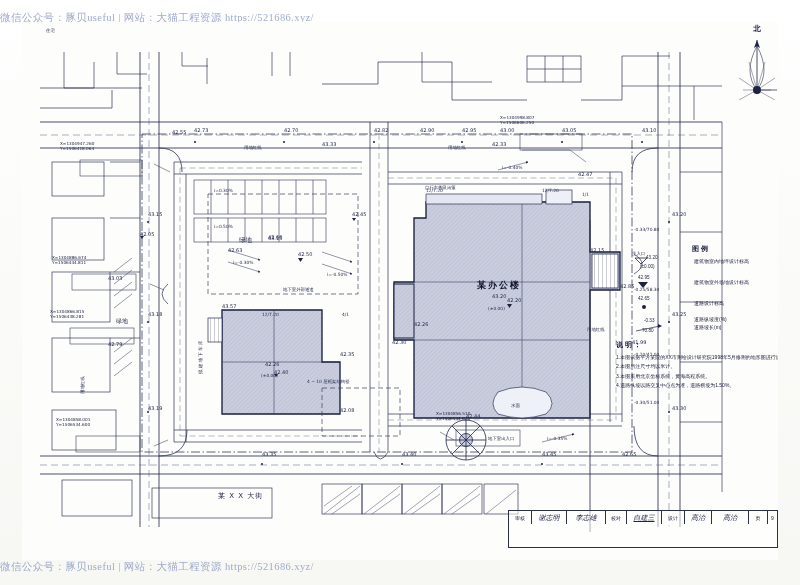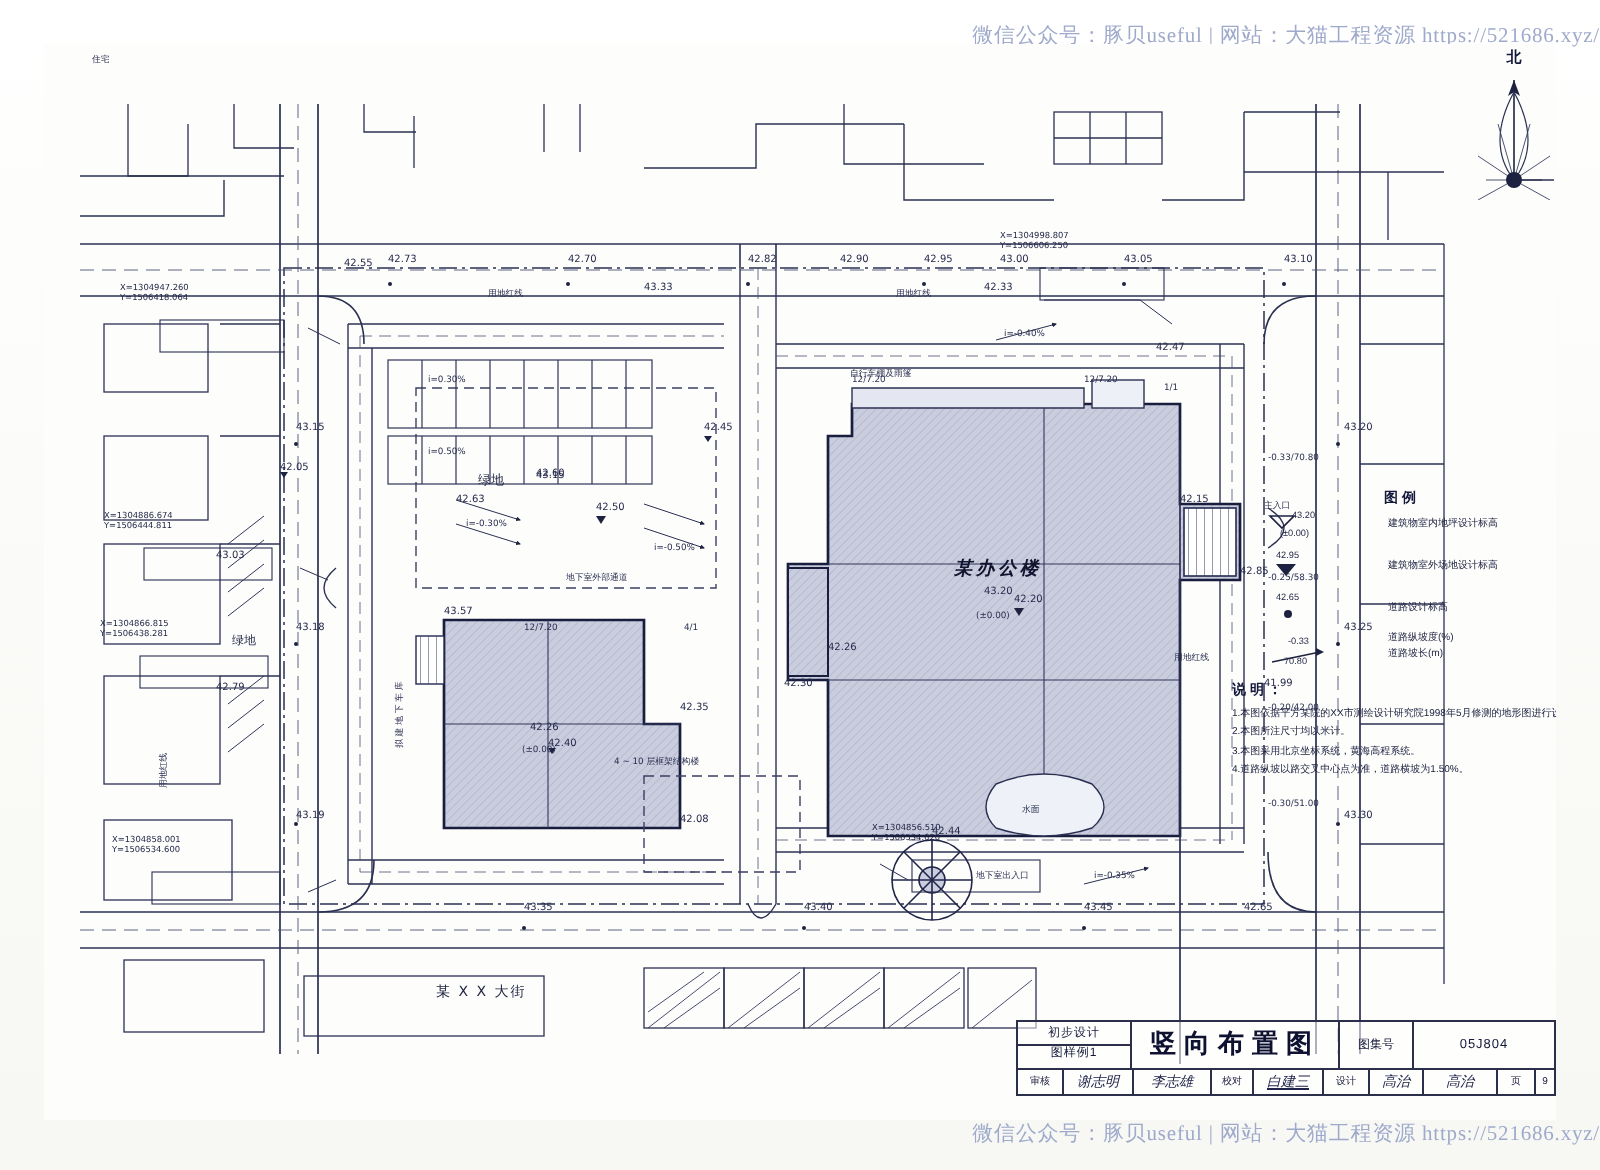--- a/index.html
+++ b/index.html
@@ -7,36 +7,36 @@
        font-family:"Liberation Sans","DejaVu Sans",sans-serif;color:#1a1a2e;}
 
   
   #sheet{position:absolute;inset:0;background:#fdfdfb;}
   #sheet-shadow{position:absolute;left:0;top:0;right:0;bottom:0;
      background:linear-gradient(180deg,#ffffff 0%,#fbfbf9 40%,#f7f7f4 100%);}
   #frame{position:absolute;left:22px;top:22px;width:756px;height:538px;
      border:1.6px solid #2b2f4a;box-sizing:border-box;}
 
   
-  .wm{position:absolute;left:0;width:800px;text-align:right;
+  .wm{position:absolute;left:0;width:800px;text-align:left;
       font-size:10.5px;letter-spacing:0.4px;color:#9aa6c9;opacity:.95;
       font-family:"Liberation Serif","DejaVu Serif",serif;white-space:nowrap;}
   #wm-top{top:11px;}
   #wm-bot{top:560px;}
 
   
   #canvas{position:absolute;left:22px;top:22px;width:756px;height:538px;overflow:hidden;}
   svg.draw{position:absolute;left:0;top:0;}
 
   
   .lbl{position:absolute;white-space:nowrap;font-size:6px;color:#1d2240;
        font-family:"DejaVu Sans",sans-serif;line-height:1.15;}
   .lbl.tiny{font-size:4.4px;color:#2a2f52;}
   .lbl.num{font-size:5px;color:#262b4d;}
-  .lbl.big{font-size:9px;font-weight:bold;letter-spacing:2px;color:#10142e;font-style:italic;}
+  .lbl.big{font-size:9px;font-weight:bold;letter-spacing:2px;color:#10142e;}
   .lbl.coord{font-size:4.2px;line-height:1.25;color:#1b2042;}
   .lbl.rot90{transform:rotate(-90deg);transform-origin:left top;}
 
   
   #legend{position:absolute;left:612px;top:222px;width:160px;}
   #legend-title{font-size:7px;letter-spacing:2px;font-weight:bold;color:#13173a;
      margin-left:58px;}
   .leg-row{position:relative;height:21px;}
   .leg-sym{position:absolute;left:0;top:0;width:56px;height:20px;}
   .leg-sym .sv{position:absolute;font-size:4.6px;color:#1d2240;white-space:nowrap;}
@@ -577,30 +577,20 @@
         <line x1="22" y1="52" x2="40" y2="62"></line>
         <line x1="22" y1="52" x2="14" y2="24"></line>
         <line x1="22" y1="52" x2="30" y2="24"></line>
       </g>
       <circle cx="22" cy="52" r="4" fill="#1d2240"></circle>
       <line x1="26" y1="52" x2="42" y2="52" stroke="#1d2240" stroke-width="0.7"></line>
     </svg>
   </div>
 
   <div id="tb">
-    <div id="tb-top">
-      <div id="tb-stage">
-        <span>初步设计</span>
-        <div class="ln"></div>
-        <span>图样例1</span>
-      </div>
-      <div id="tb-name">竖向布置图</div>
-      <div id="tb-atlas-lab">图集号</div>
-      <div id="tb-atlas-val">05J804</div>
-    </div>
     <div id="tb-bot">
       <div class="tbc" style="width:22px;">审核</div>
       <div class="tbc sig" style="width:34px;">谢志明</div>
       <div class="tbc sig" style="width:38px;">李志雄</div>
       <div class="tbc" style="width:20px;">校对</div>
       <div class="tbc sig" style="width:34px;text-decoration:underline;">白建三</div>
       <div class="tbc" style="width:22px;">设计</div>
       <div class="tbc sig" style="width:26px;">高治</div>
       <div class="tbc sig" style="width:36px;">高治</div>
       <div class="tbc" style="width:18px;">页</div>

